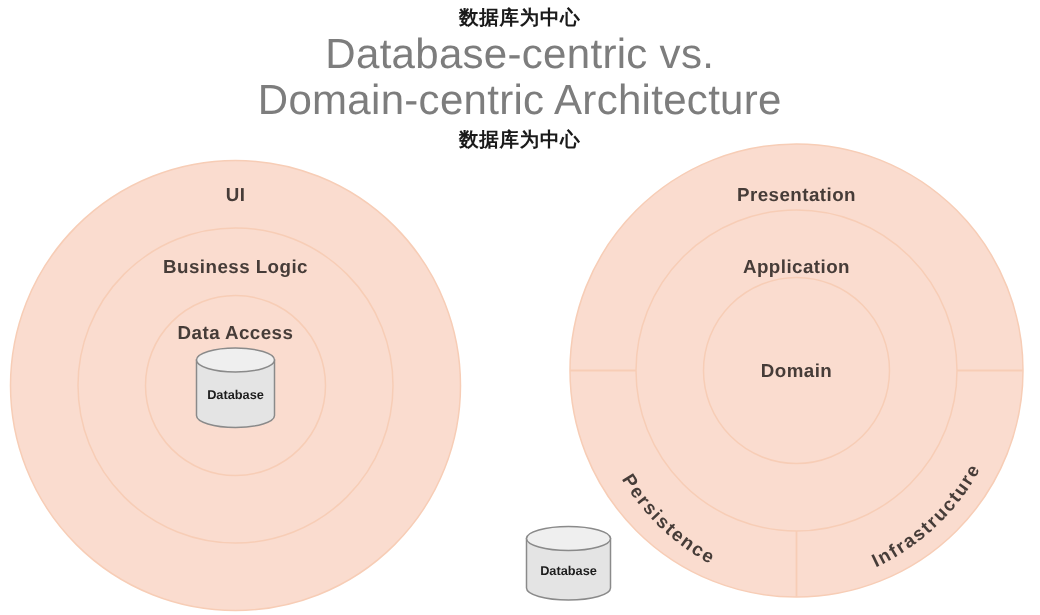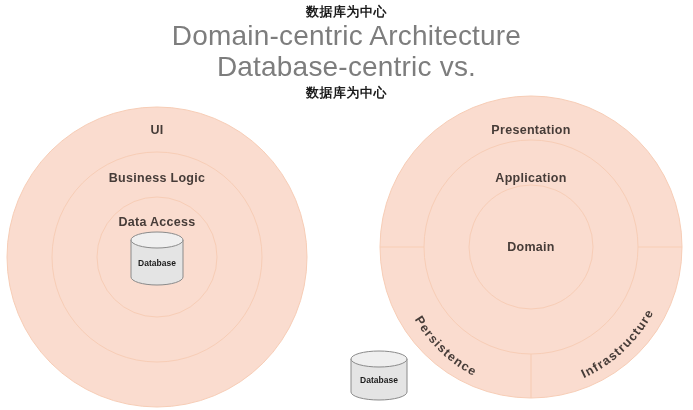--- a/index.html
+++ b/index.html
@@ -81,22 +81,22 @@
   }
 </style>
 </head>
 <body>
 
 <div id="stage">
 
   <div class="cn-label" id="cn-top">数据库为中心</div>
 
   <div id="title-block">
+    <span class="title-line">Database-centric vs.</span>
     <span class="title-line">Domain-centric Architecture</span>
-    <span class="title-line">Database-centric vs.</span>
   </div>
 
   <div class="cn-label" id="cn-bottom">数据库为中心</div>
 
   <svg class="diagram" viewBox="0 0 693 410">
     <defs>
       <path id="arc-persistence" d="M 411.5 314 A 151 151 0 0 0 486 382"></path>
       <path id="arc-infrastructure" d="M 580 380 A 151 151 0 0 0 655 310"></path>
     </defs>
 

